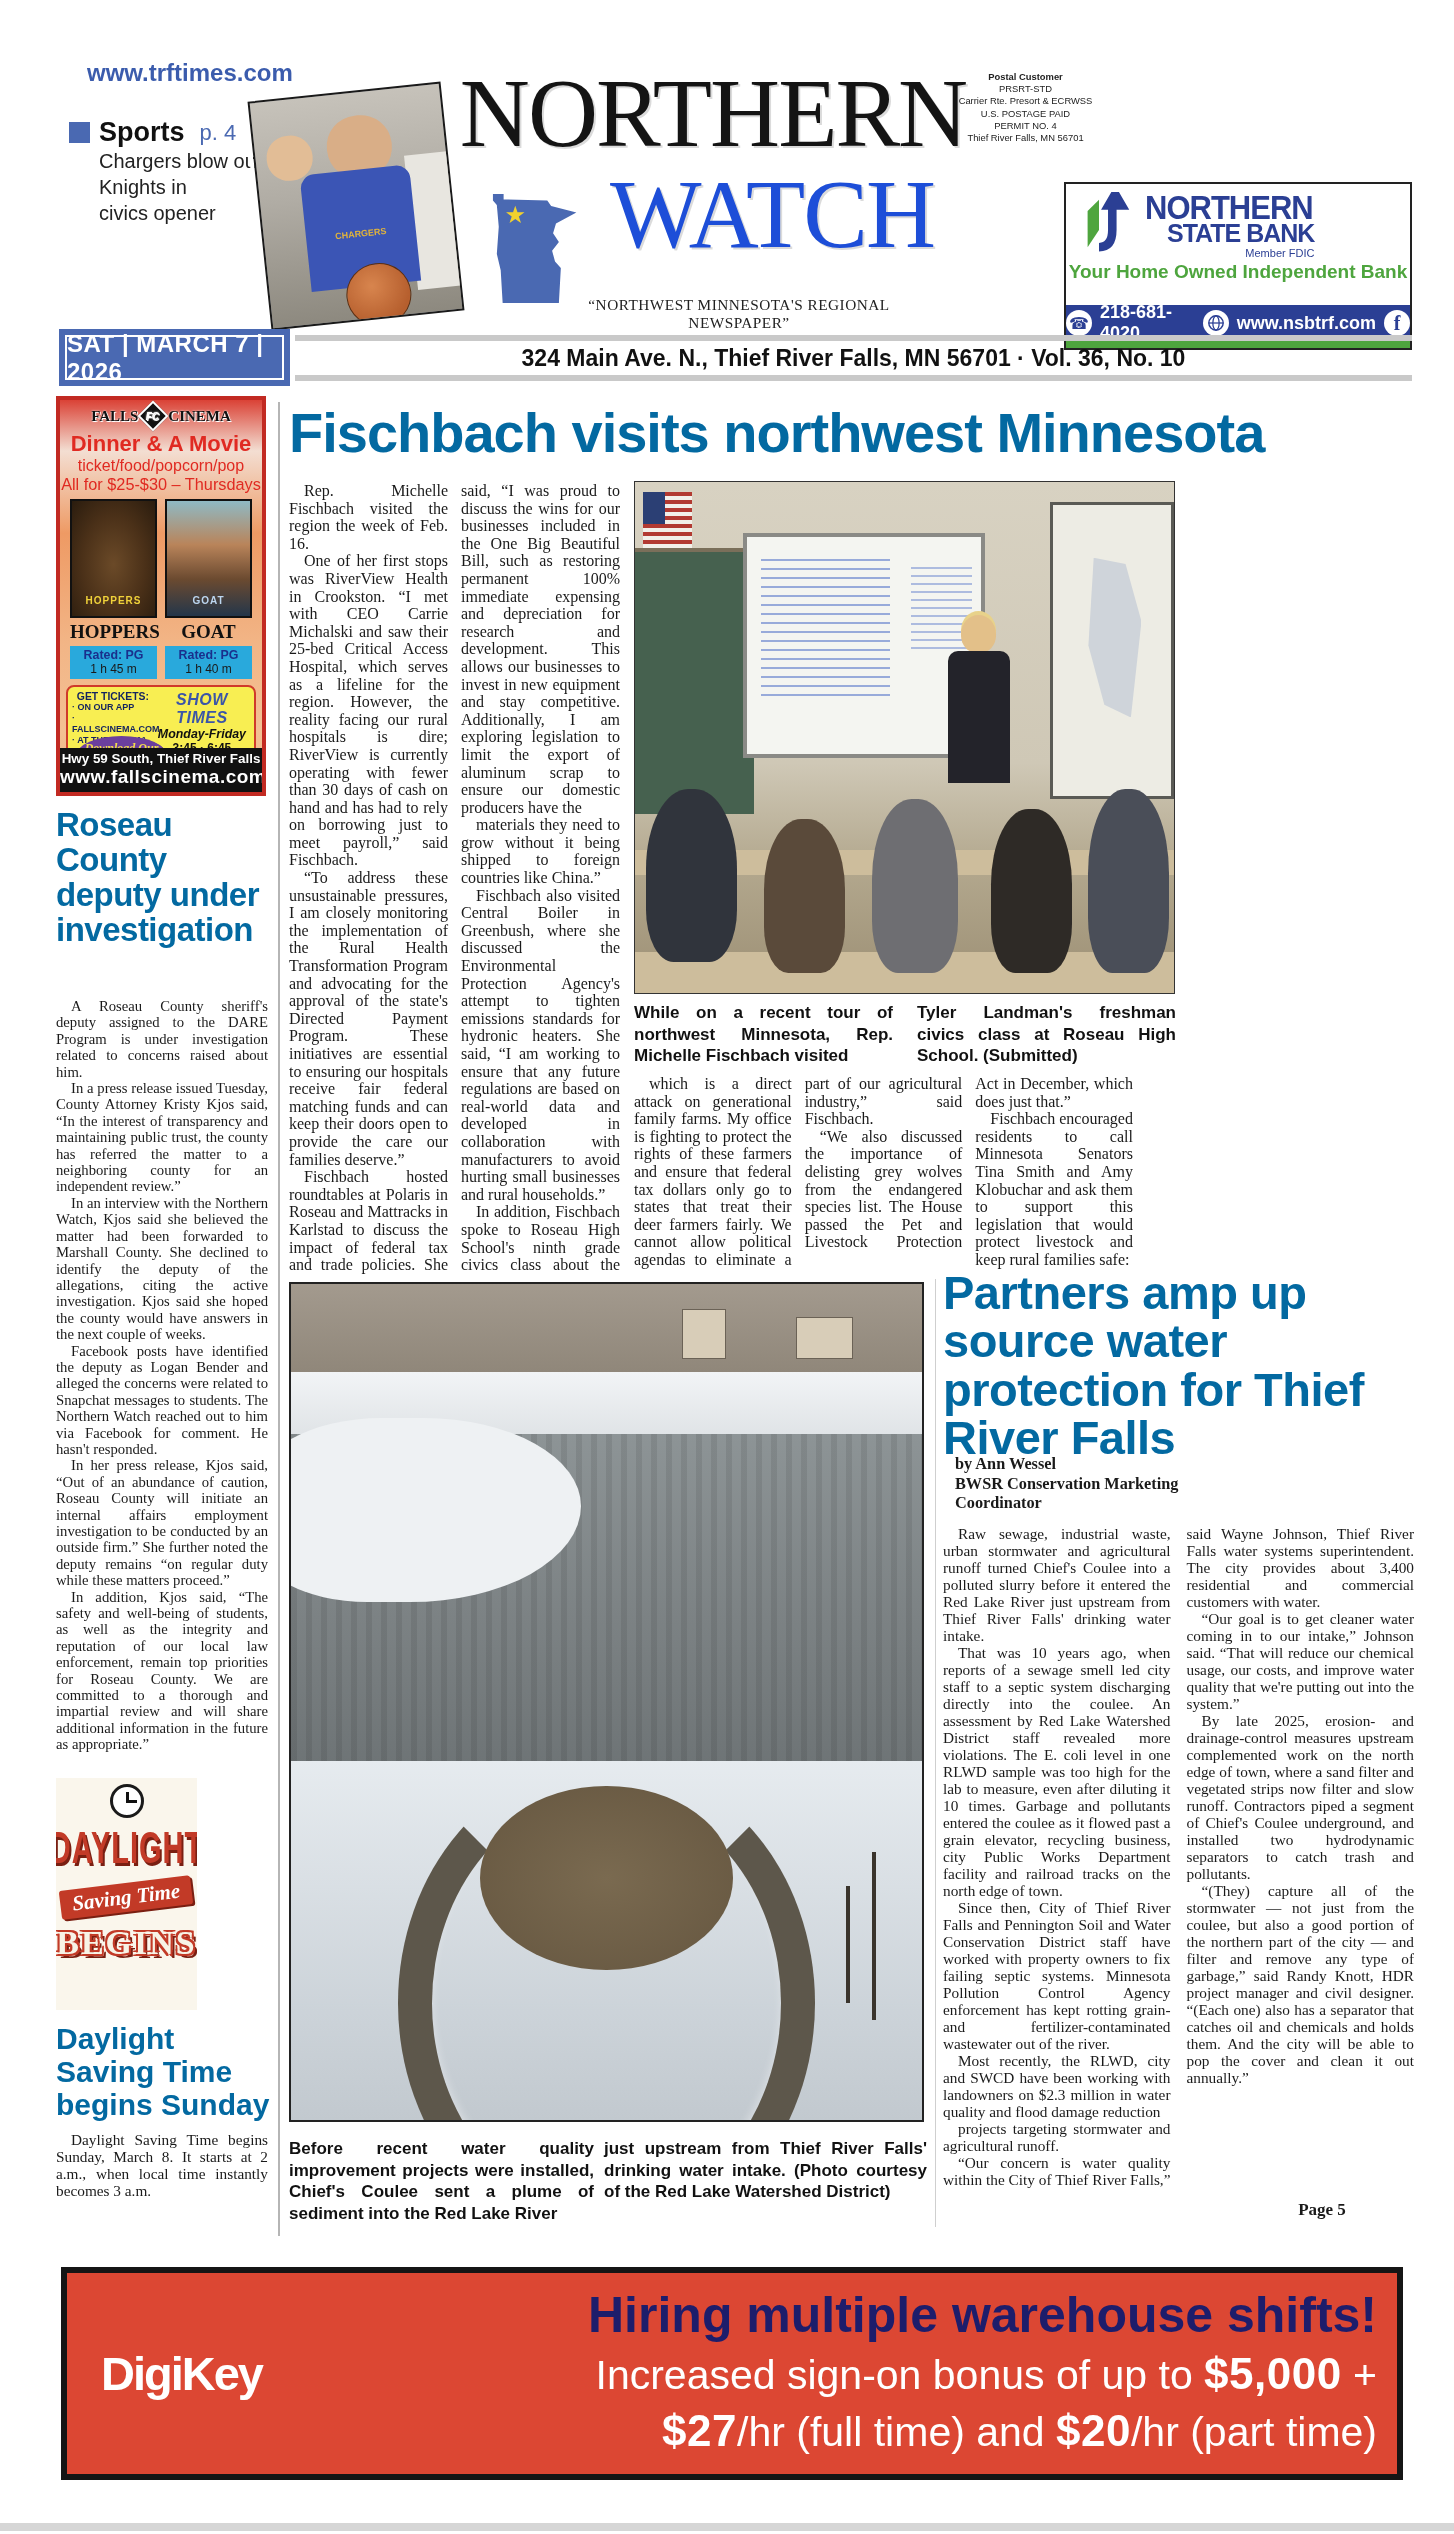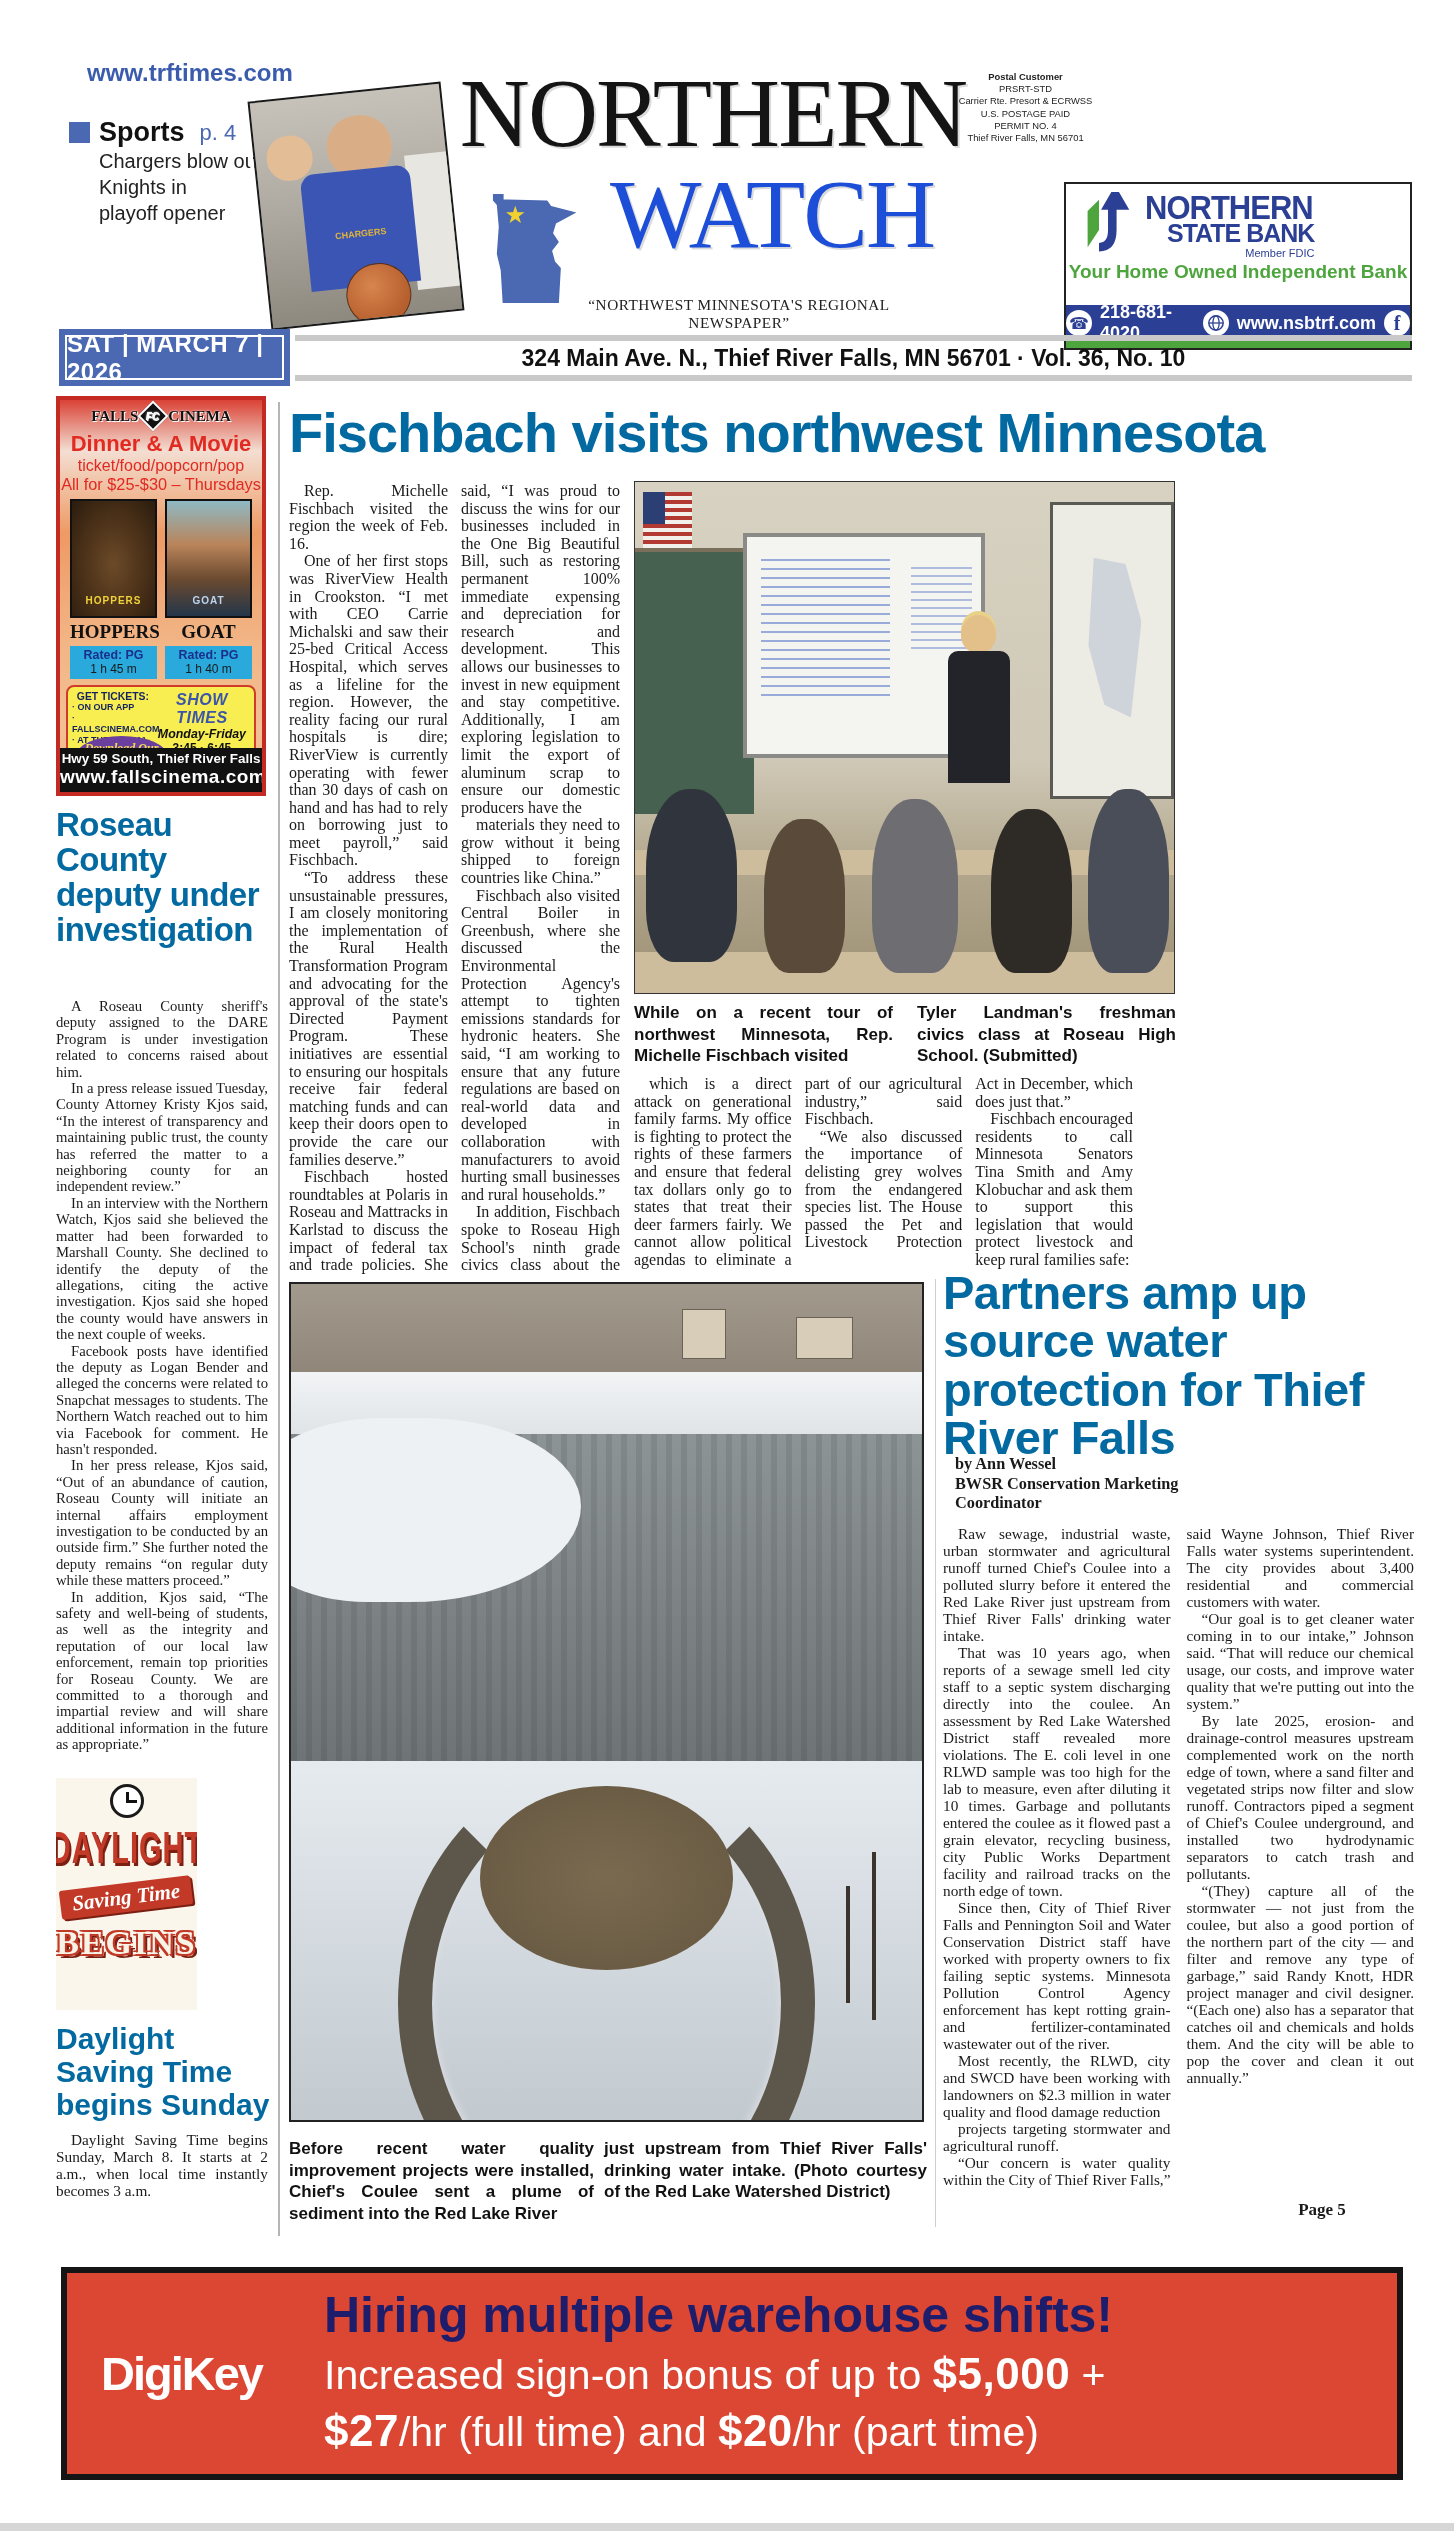--- a/index.html
+++ b/index.html
@@ -227,40 +227,40 @@
   .cl-stick { position:absolute; width:4px; background:#3a342c;}
   .coulee-cap1 { left:289px; top:2138px; width:305px;}
   .coulee-cap2 { left:604px; top:2138px; width:323px;}
 
   
   .digikey { left:61px; top:2267px; width:1342px; height:213px; border:6px solid #151515;
       background:#dc4733; display:flex; align-items:center;
       font-family:"Liberation Sans",sans-serif;}
   .dk-brand { color:#fff; font-weight:bold; font-size:47px; letter-spacing:-2px;
       margin-left:34px; width:223px; flex:none;}
-  .dk-text { flex:1; text-align:left; padding-right:20px;}
+  .dk-text { flex:1; text-align:right; padding-right:20px;}
   .dk-line1 { color:#1d1d6b; font-weight:bold; font-size:50px; line-height:1.15;}
   .dk-line23 { color:#fff; font-size:41px; line-height:1.3; font-weight:normal;}
   .dk-strong { font-weight:bold; font-size:44px; letter-spacing:0.5px;}
 </style>
 </head>
 <body>
 
 <div class="abs website">www.trftimes.com</div>
 
 <div class="abs sports">
   <div class="sports-head">
     <span class="sports-square"></span>
     <span>Sports</span>
     <span class="sports-page">p. 4</span>
   </div>
   <div class="sports-teaser">
       <div class="teaser-line">Chargers blow out</div>
       <div class="teaser-line">Knights in</div>
-      <div class="teaser-line">playoff opener</div>
+      <div class="teaser-line">civics opener</div>
     </div>
 </div>
 
 <div class="abs bball">
   <div class="bb-head2"></div>
   <div class="bb-white"></div>
   <div class="bb-head"></div>
   <div class="bb-jersey"></div>
   <div class="bb-jersey-txt">CHARGERS</div>
   <div class="bb-ball"></div>

